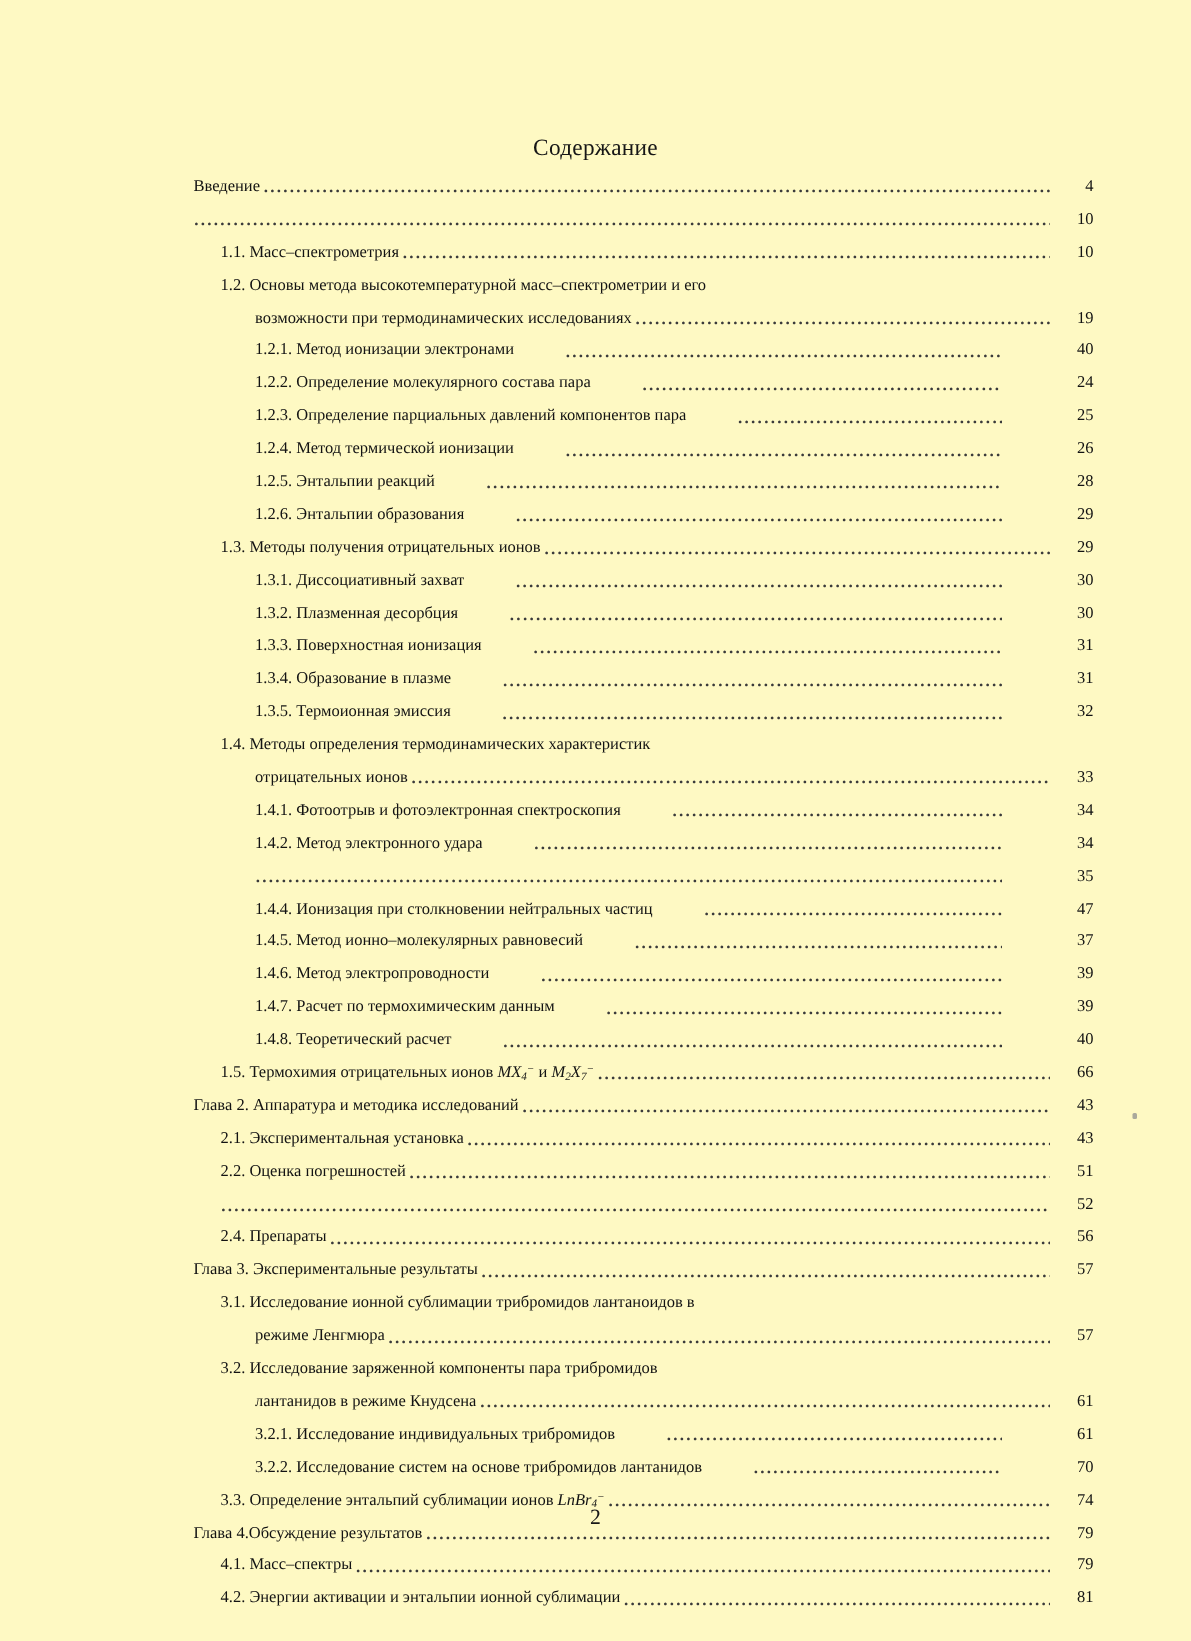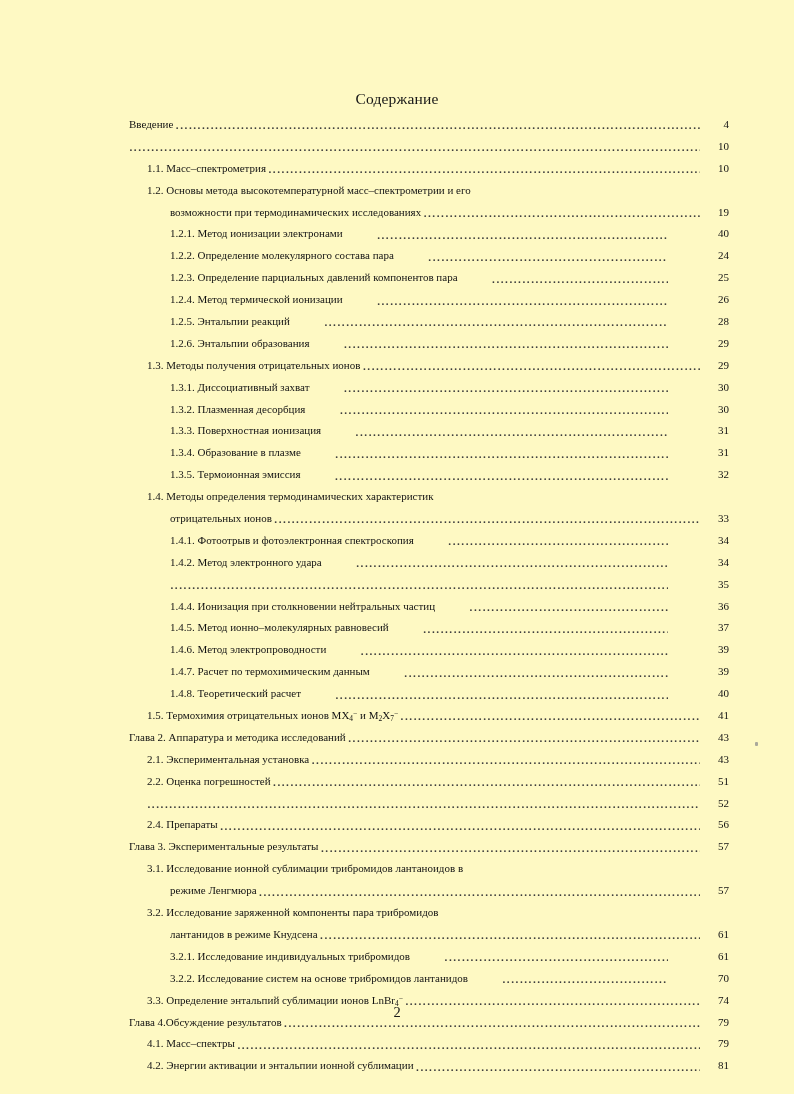--- a/index.html
+++ b/index.html
@@ -95,21 +95,21 @@
   
   .lvl-1c { padding-left: 41px; }
 
   
   sub, sup {
     font-size: 0.68em;
     line-height: 0;
   }
   sub { vertical-align: -0.25em; }
   sup { vertical-align: 0.42em; }
-  .formula { font-family: "Liberation Serif", "DejaVu Serif", serif; }
+  .formula { font-family: "Liberation Serif", "DejaVu Serif", serif; font-style: italic; }
 
   
   .folio {
     position: absolute;
     top: 1004px;
     left: 0;
     width: 794px;
     text-align: center;
     font-size: 14.5px;
     color: #171717;
@@ -239,21 +239,21 @@
         <span class="leader"></span>
         <span class="pageno">34</span>
       </div>
       <div class="entry lvl-2">
         <span class="leader"></span>
         <span class="pageno">35</span>
       </div>
       <div class="entry lvl-2">
         <span class="label">1.4.4. Ионизация при столкновении нейтральных частиц</span>
         <span class="leader"></span>
-        <span class="pageno">36</span>
+        <span class="pageno">47</span>
       </div>
       <div class="entry lvl-2">
         <span class="label">1.4.5. Метод ионно–молекулярных равновесий</span>
         <span class="leader"></span>
         <span class="pageno">37</span>
       </div>
       <div class="entry lvl-2">
         <span class="label">1.4.6. Метод электропроводности</span>
         <span class="leader"></span>
         <span class="pageno">39</span>
@@ -264,21 +264,21 @@
         <span class="pageno">39</span>
       </div>
       <div class="entry lvl-2">
         <span class="label">1.4.8. Теоретический расчет</span>
         <span class="leader"></span>
         <span class="pageno">40</span>
       </div>
       <div class="entry lvl-1">
         <span class="label">1.5. Термохимия отрицательных ионов <span class="formula">MX<sub>4</sub><sup>−</sup></span> и <span class="formula">M<sub>2</sub>X<sub>7</sub><sup>−</sup></span></span>
         <span class="leader"></span>
-        <span class="pageno">41</span>
+        <span class="pageno">66</span>
       </div>
       <div class="entry lvl-0">
         <span class="label">Глава 2. Аппаратура и методика исследований</span>
         <span class="leader"></span>
         <span class="pageno">43</span>
       </div>
       <div class="entry lvl-1">
         <span class="label">2.1. Экспериментальная установка</span>
         <span class="leader"></span>
         <span class="pageno">43</span>

